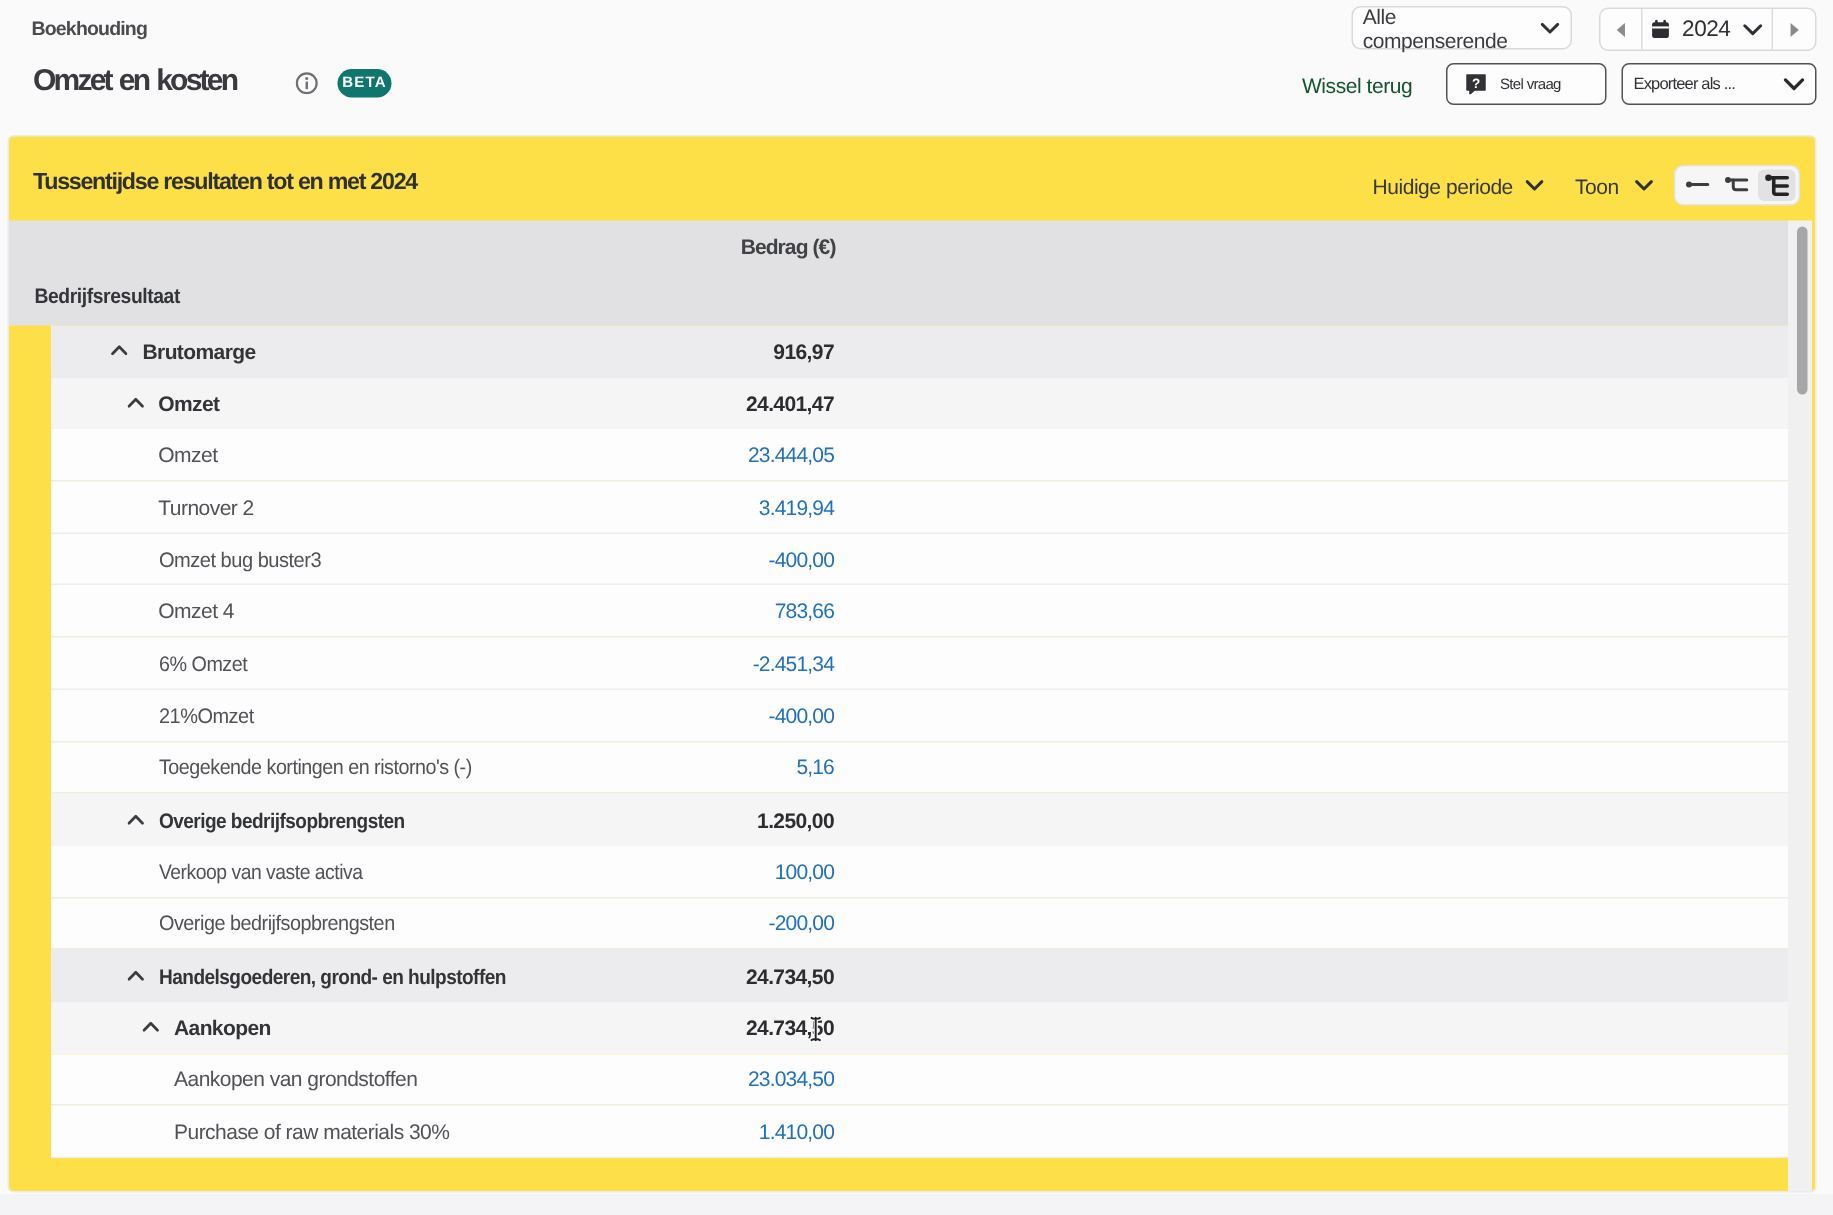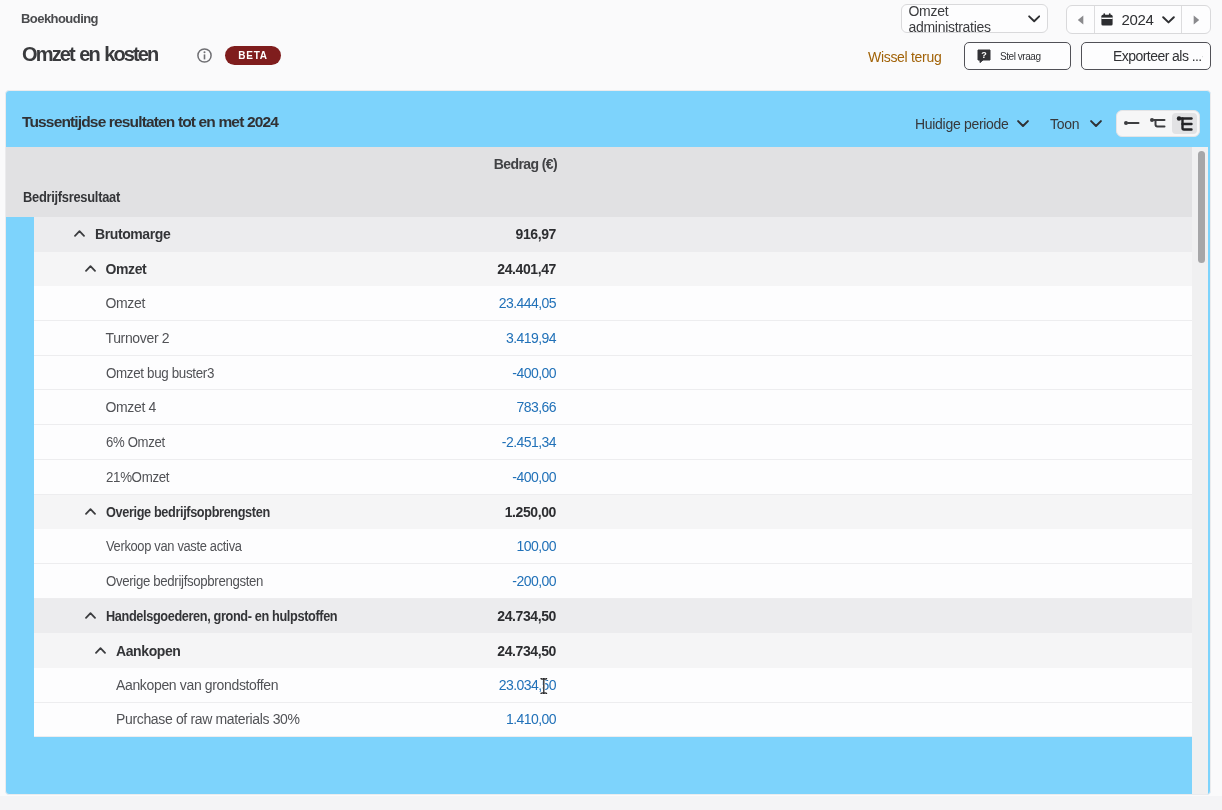--- a/index.html
+++ b/index.html
@@ -9,42 +9,42 @@
     position:relative;
     background:#fafafb;
     font-family:"Liberation Sans", sans-serif;
     color:#3b3c3f;
   }
   .abs { position:absolute; }
 
   
   #crumb { left:21px; top:10.5px; font-size:13px; font-weight:700; color:#4a4b4e; letter-spacing:-0.55px; }
   #title { left:22px; top:42.5px; font-size:20px; font-weight:700; color:#393a3d; letter-spacing:-1.85px; word-spacing:1.6px; }
-  #beta  { left:225px; top:46px; width:56px; height:19px; background:#7f1d1d; border-radius:10px;
+  #beta  { left:225px; top:46px; width:36px; height:19px; background:#0f766e; border-radius:10px;
            color:#fff; font-size:10px; font-weight:700; letter-spacing:0.8px;
            display:flex; align-items:center; justify-content:center; }
   .ctl { background:#fdfdfe; border:1px solid #d9d9db; border-radius:6px; display:flex; align-items:center; }
   #selAdmin { left:901px; top:4px; width:147px; height:29px; padding:0 7px 0 6.5px; justify-content:space-between; }
   #selAdmin span { font-size:14px; letter-spacing:-0.3px; color:#3b3c3f; }
   #yearGrp { left:1066px; top:5px; width:145px; height:29px; padding:0; }
   .yseg { height:100%; display:flex; align-items:center; justify-content:center; }
   #ySegL { width:28px; border-right:1px solid #dcdcde; }
   #ySegM { flex:1; gap:8px; }
   #ySegR { width:29px; border-left:1px solid #dcdcde; }
   #ySegM .yr { font-size:15px; letter-spacing:-0.3px; color:#2f3033; }
 
-  #wissel { left:868px; top:49px; font-size:14px; letter-spacing:-0.3px; color:#a16207; }
+  #wissel { left:868px; top:49px; font-size:14px; letter-spacing:-0.3px; color:#14532d; }
   .btn2 { background:#fdfdfe; border:1.5px solid #515157; border-radius:5px; display:flex; align-items:center; }
   #stelBtn { left:964px; top:42px; width:107px; height:28px; padding:0 0 0 12px; gap:9px; }
   #stelBtn span { font-size:10px; letter-spacing:-0.45px; color:#303134; }
   #expBtn { left:1081px; top:42px; width:130px; height:28px; padding:0 7px 0 7px; justify-content:space-between; }
-  #expBtn span { font-size:14px; letter-spacing:-0.55px; color:#303134; white-space:nowrap;margin-left:24px; }
-
-  
-  #card { left:5px; top:90px; width:1206px; height:705px; background:#7dd3fc;
+  #expBtn span { font-size:11px; letter-spacing:-0.55px; color:#303134; white-space:nowrap; }
+
+  
+  #card { left:5px; top:90px; width:1206px; height:705px; background:#fde047;
           border:1px solid #ebebed; border-radius:4px; overflow:hidden; }
   #cardTitle { left:16px; top:21.5px; font-size:15.5px; font-weight:700; letter-spacing:-0.85px; color:#303134; }
   .hctl { white-space:nowrap; font-size:14px; letter-spacing:-0.3px; color:#37383b; display:flex; align-items:center; }
   #hPeriode { left:909px; top:24.5px; gap:8px; }
   #hToon { left:1044px; top:24.5px; gap:11px; }
   #icoGrp { left:1110px; top:18.5px; width:84px; height:27px; background:#f6f6f7; border:1px solid #e4e4e6;
             border-radius:6px; display:flex; align-items:center; justify-content:space-between; padding:2px; }
   .icoBtn { width:25px; height:21px; display:flex; align-items:center; justify-content:center; border-radius:4px; }
   .icoBtn.sel { background:#e2e2e4; }
 
@@ -74,21 +74,21 @@
   <div class="abs" id="crumb">Boekhouding</div>
   <div class="abs" id="title">Omzet en kosten</div>
   <svg class="abs" style="left:197px;top:48px" width="15" height="15" viewBox="0 0 15 15">
     <circle cx="7.5" cy="7.5" r="6.6" fill="none" stroke="#707074" stroke-width="1.5"></circle>
     <rect x="6.7" y="6.4" width="1.6" height="5" fill="#707074"></rect>
     <circle cx="7.5" cy="4.3" r="1" fill="#707074"></circle>
   </svg>
   <div class="abs" id="beta">BETA</div>
 
   <div class="abs ctl" id="selAdmin">
-    <span>Omzet administraties</span>
+    <span>Alle compenserende</span>
     <svg width="13" height="8" viewBox="0 0 13 8">
       <path d="M1.2 1.2 L6.5 6.4 L11.8 1.2" fill="none" stroke="#2f3033" stroke-width="2" stroke-linecap="round" stroke-linejoin="round"></path>
     </svg>
   </div>
   <div class="abs ctl" id="yearGrp">
     <div class="yseg" id="ySegL">
       <svg width="7" height="10" viewBox="0 0 7 10">
         <path d="M6.3 0.4 L0.8 5 L6.3 9.6 Z" fill="#8a8a8d"></path>
       </svg>
     </div>
@@ -199,20 +199,24 @@
         <span class="lbl" style="left:71.5px">Omzet 4</span>
         <span class="amt">783,66</span>
       </div>
       <div class="row leaf">
         <span class="lbl" style="left:71.5px;transform:scaleX(0.94);transform-origin:0 50%">6% Omzet</span>
         <span class="amt">-2.451,34</span>
       </div>
       <div class="row leaf">
         <span class="lbl" style="left:71.5px;transform:scaleX(0.95);transform-origin:0 50%">21%Omzet</span>
         <span class="amt">-400,00</span>
+      </div>
+      <div class="row leaf">
+        <span class="lbl" style="left:71.5px;transform:scaleX(0.939);transform-origin:0 50%">Toegekende kortingen en ristorno's (-)</span>
+        <span class="amt">5,16</span>
       </div>
       <div class="row grp g2">
         <svg class="chev" style="left:50.5px" width="11" height="7" viewBox="0 0 11 7">
           <path d="M1 5.8 L5.5 1.2 L10 5.8" fill="none" stroke="#3b3c3f" stroke-width="1.8" stroke-linecap="round" stroke-linejoin="round"></path>
         </svg>
         <span class="lbl" style="left:71.5px;transform:scaleX(0.907);transform-origin:0 50%">Overige bedrijfsopbrengsten</span>
         <span class="amt">1.250,00</span>
       </div>
       <div class="row leaf">
         <span class="lbl" style="left:71.5px;transform:scaleX(0.921);transform-origin:0 50%">Verkoop van vaste activa</span>

